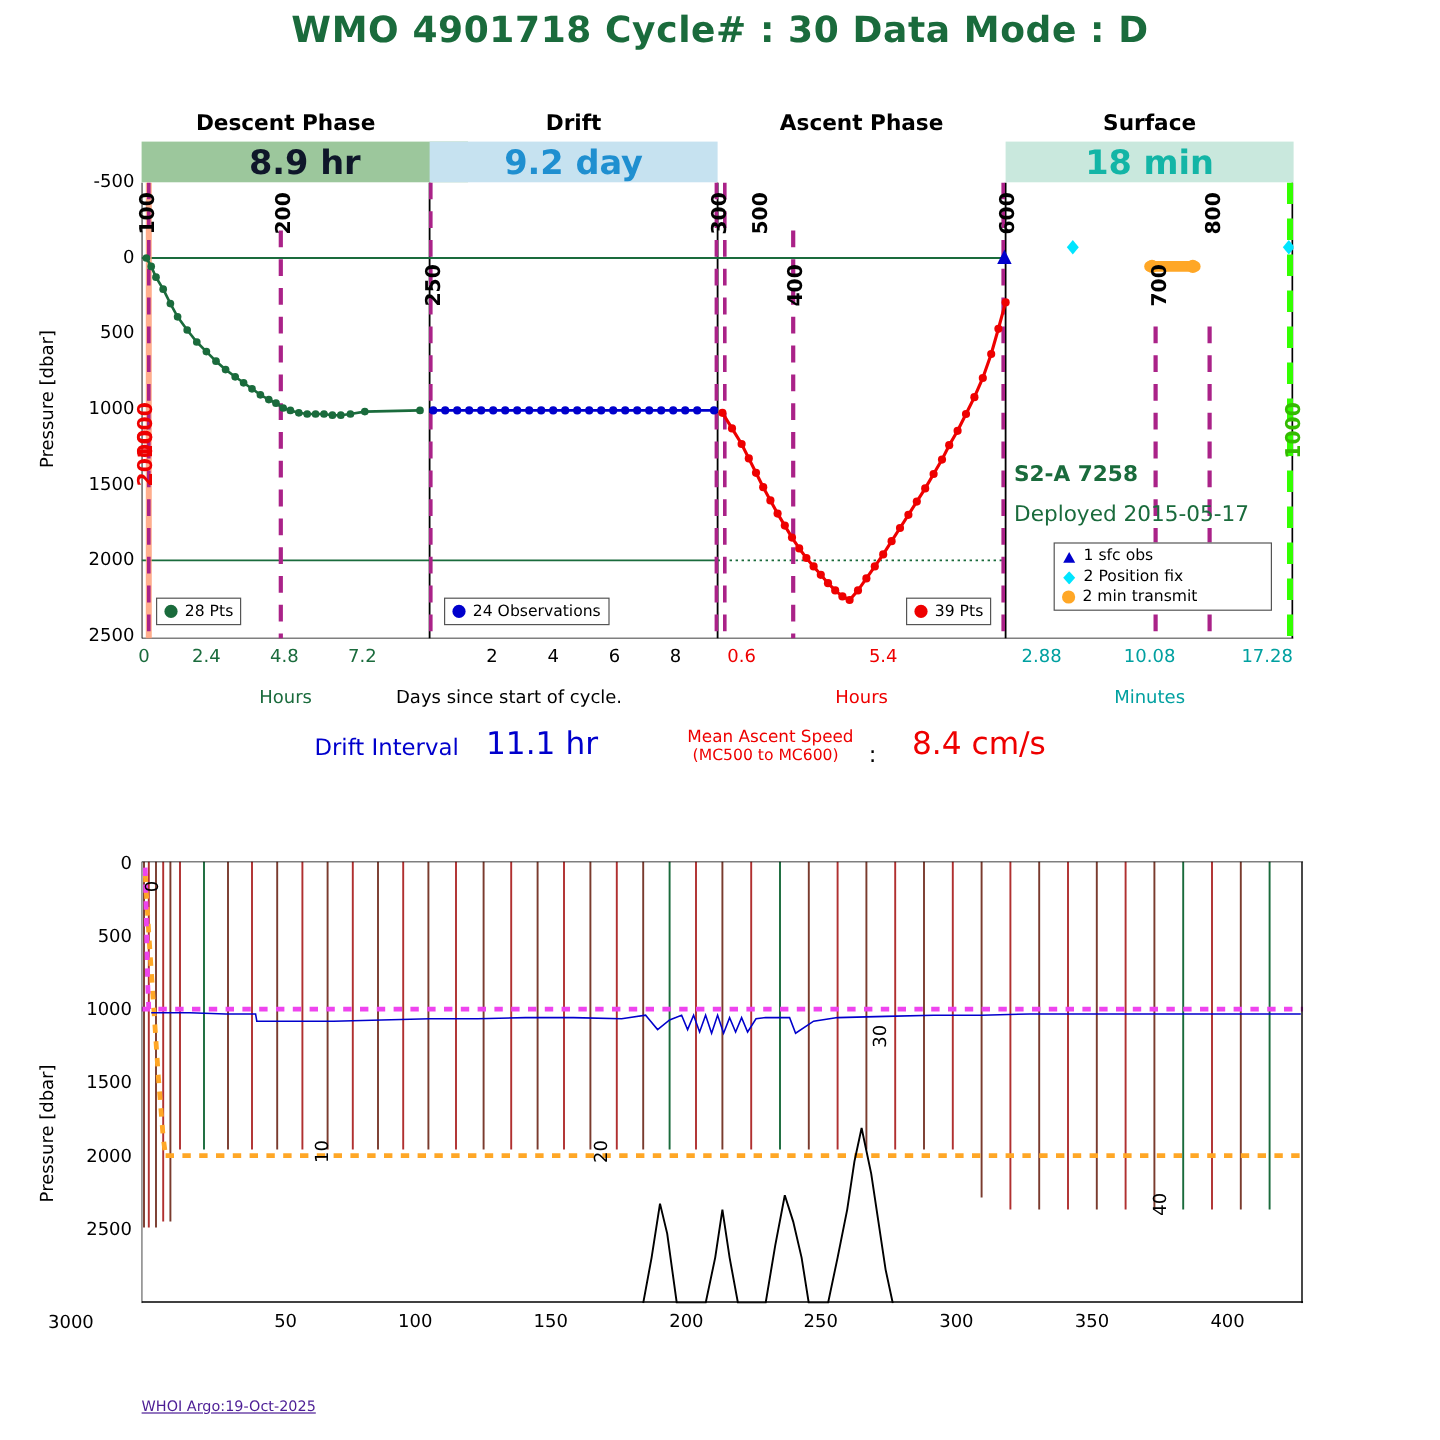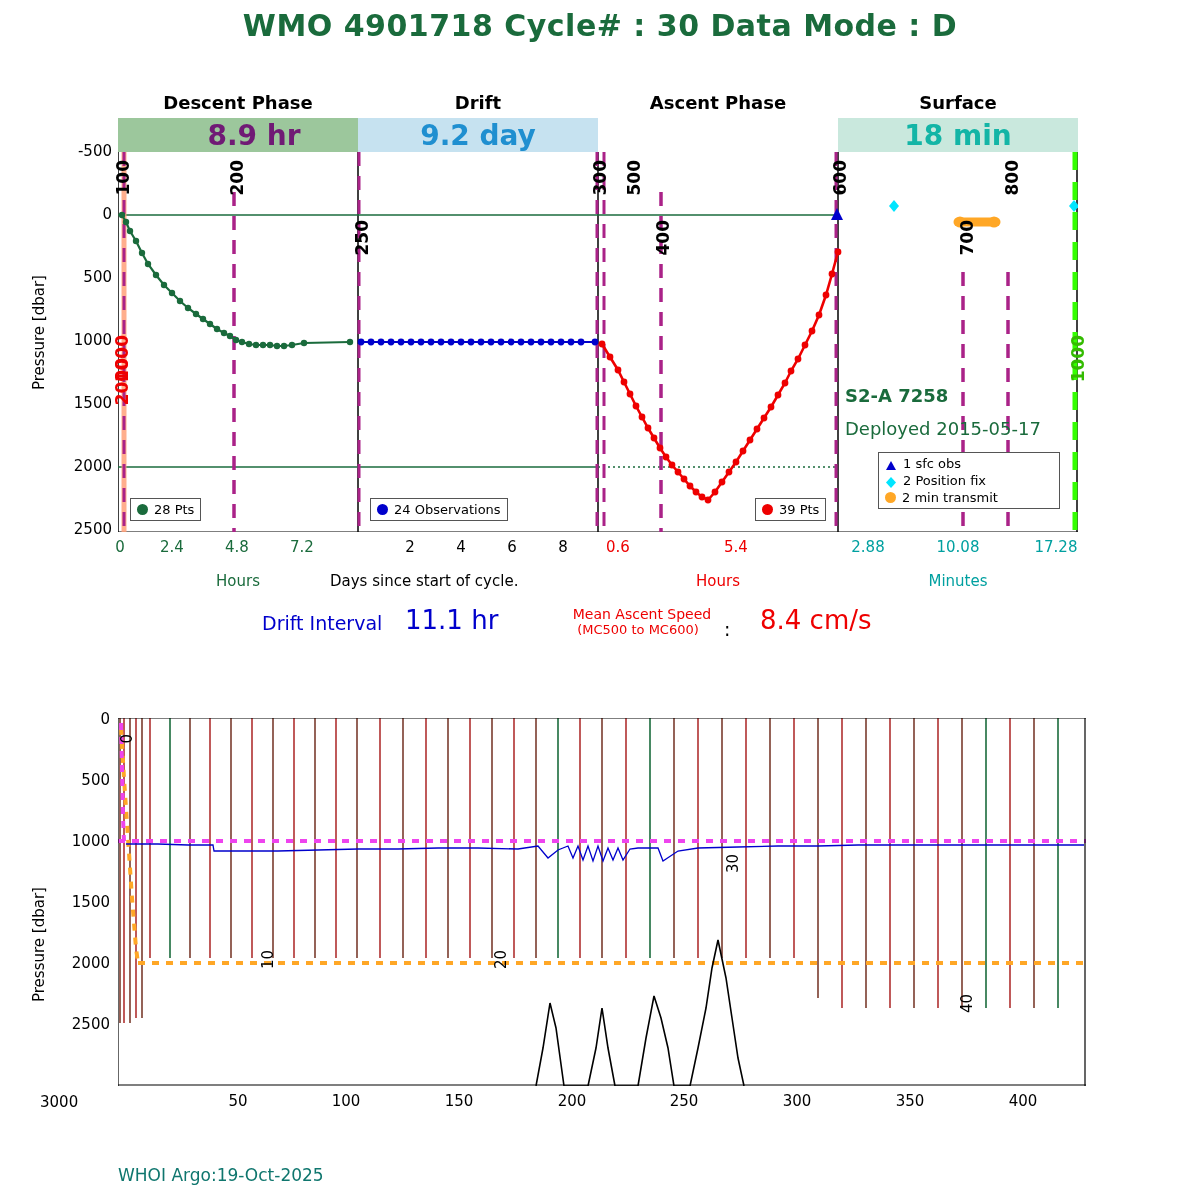--- a/index.html
+++ b/index.html
@@ -8,38 +8,38 @@
   .title{font-size:30px;font-weight:bold;color:#1a6b3c;text-align:center;width:100%;top:8px;letter-spacing:0.5px;}
   .phase-hdr{font-size:18px;font-weight:bold;text-align:center;}
   .phase-band{height:34px;display:flex;align-items:center;justify-content:center;font-size:28px;font-weight:bold;}
   .axlabel{font-size:15px;}
   .rot{transform:rotate(-90deg);transform-origin:left top;white-space:nowrap;}
   .vrot{writing-mode:vertical-rl;transform:rotate(180deg);white-space:nowrap;}
   .tick{font-size:15px;color:#000;}
   .legendbox{border:1px solid #555;background:#fff;font-size:13px;padding:2px 6px;}
   .legrow{display:flex;align-items:center;gap:6px;line-height:17px;}
   .swatch{width:11px;height:11px;display:inline-block;}
-  .footer{font-size:17px;color:#0f766e;}
+  .footer{font-size:12px;color:#4c1d95;text-decoration:underline;}
   .greentxt{color:#1a6b3c;}
   .redtxt{color:#ee0000;}
   .tealtxt{color:#00a0a0;}
 </style>
 </head>
 <body>
 
 <div class="abs title">WMO 4901718   Cycle# : 30   Data Mode : D</div>
 
 <div class="abs" style="left:0;top:60px;width:1200px;height:610px;">
 
   <div class="abs phase-hdr" style="left:118px;top:32px;width:240px;">Descent Phase</div>
   <div class="abs phase-hdr" style="left:358px;top:32px;width:240px;">Drift</div>
   <div class="abs phase-hdr" style="left:598px;top:32px;width:240px;">Ascent Phase</div>
   <div class="abs phase-hdr" style="left:838px;top:32px;width:240px;">Surface</div>
 
-  <div class="abs phase-band" style="left:118px;top:58px;width:272px;background:#9cc79c;color:#701a75;">8.9 hr</div>
+  <div class="abs phase-band" style="left:118px;top:58px;width:272px;background:#9cc79c;color:#0f172a;">8.9 hr</div>
   <div class="abs phase-band" style="left:358px;top:58px;width:240px;background:#c6e2f0;color:#1f8fd0;">9.2 day</div>
   <div class="abs phase-band" style="left:838px;top:58px;width:240px;background:#c9e8dd;color:#13b5a6;">18 min</div>
 
   <div class="abs" style="left:30px;top:180px;">
     <div class="rot axlabel" style="position:absolute;left:0;top:150px;">Pressure [dbar]</div>
   </div>
 
   <div class="abs tick" style="left:52px;top:82px;width:60px;text-align:right;">-500</div>
   <div class="abs tick" style="left:52px;top:145px;width:60px;text-align:right;">0</div>
   <div class="abs tick" style="left:52px;top:208px;width:60px;text-align:right;">500</div>

